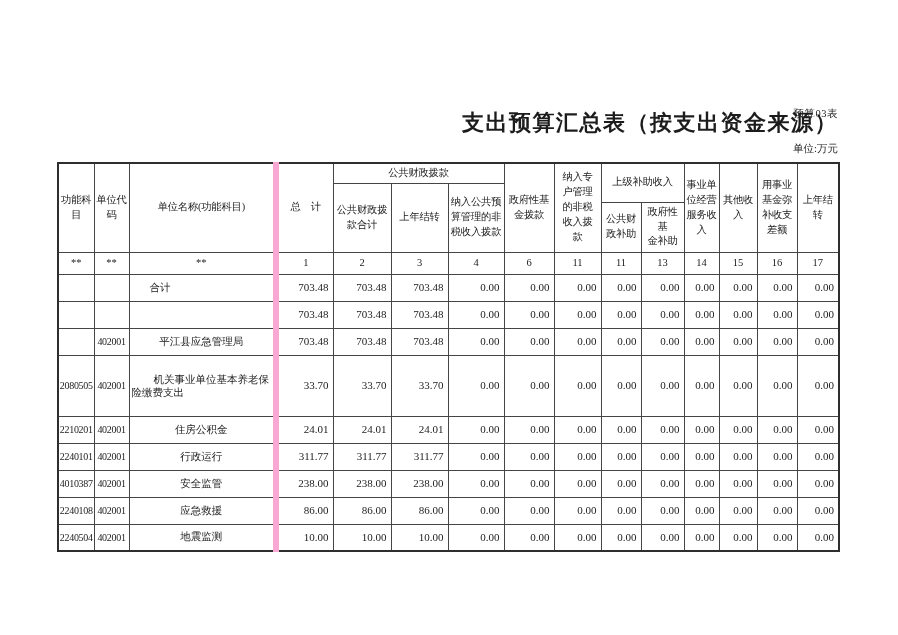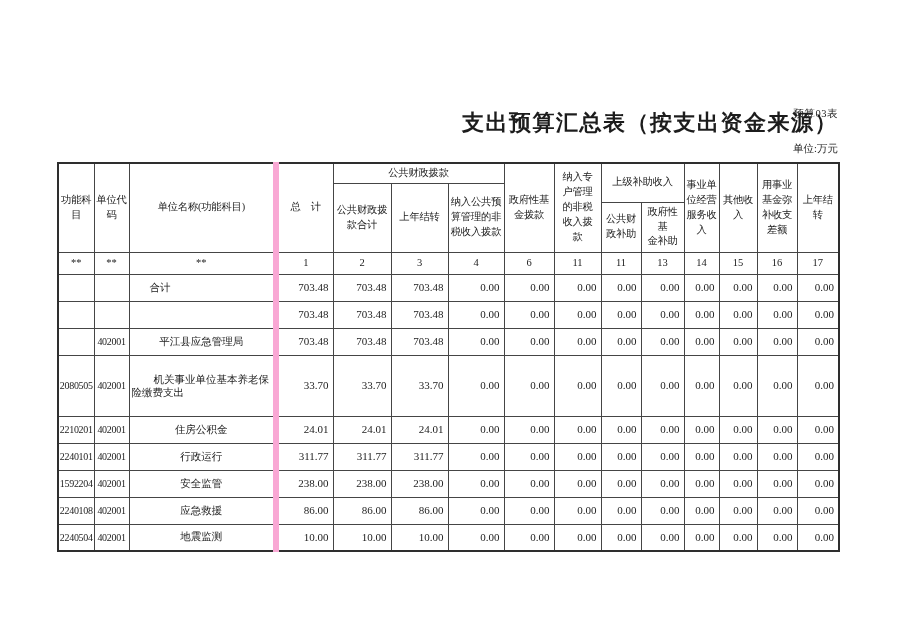--- a/index.html
+++ b/index.html
@@ -218,21 +218,21 @@
           <td class="num">0.00</td>
           <td class="num">0.00</td>
           <td class="num">0.00</td>
           <td class="num">0.00</td>
           <td class="num">0.00</td>
           <td class="num">0.00</td>
           <td class="num">0.00</td>
           <td class="num">0.00</td>
         </tr>
         <tr>
-          <td class="code">1592204</td>
+          <td class="code">4010387</td>
           <td class="code">402001</td>
           <td class="name-center thick-right">安全监管</td>
           <td class="num">238.00</td>
           <td class="num">238.00</td>
           <td class="num">238.00</td>
           <td class="num">0.00</td>
           <td class="num">0.00</td>
           <td class="num">0.00</td>
           <td class="num">0.00</td>
           <td class="num">0.00</td>

